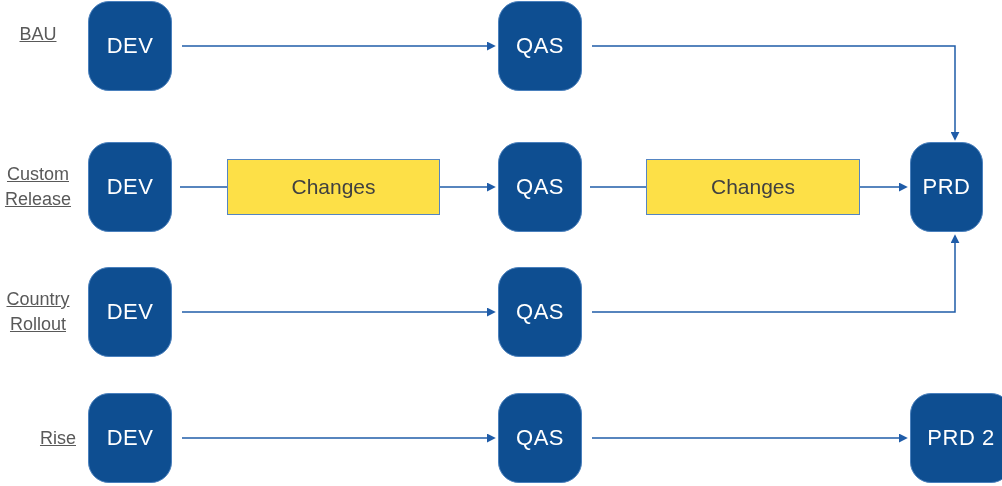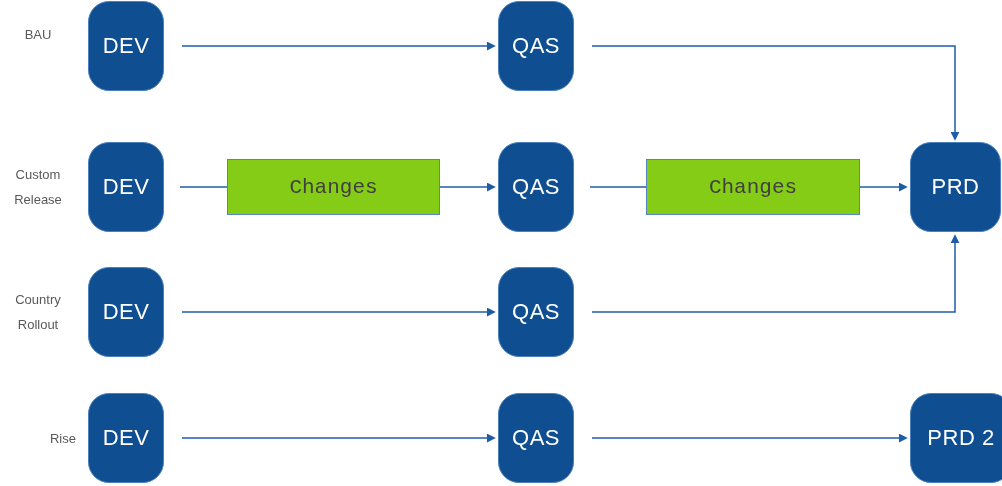--- a/index.html
+++ b/index.html
@@ -27,46 +27,46 @@
   }
   .node {
     position: absolute;
     display: flex;
     align-items: center;
     justify-content: center;
     box-sizing: border-box;
     text-align: center;
   }
   .system {
-    width: 76px;
+    width: 84px;
     height: 90px;
     border-radius: 21px;
     background: var(--node-fill, #0e4e91);
     border: 1px solid var(--node-border, #4a80bd);
     color: var(--node-text, #ffffff);
     font-size: 22px;
     letter-spacing: 0.5px;
   }
   .artifact {
     height: 56px;
-    background: #84cc16;
+    background: #fde047;
     border: 1px solid var(--artifact-border, #5585c2);
     color: var(--artifact-text, #404040);
     font-size: 21px;
-    font-family: Liberation Mono, monospace;
   }
   .row-label {
     position: absolute;
     left: 0;
     width: 76px;
     text-align: center;
     color: var(--row-label, #595959);
-    font-size: 13px;
+    font-size: 18px;
     line-height: 25px;
     white-space: pre-line;
+    text-decoration: underline;
   }
 </style>
 </head>
 <body>
 
 <div class="canvas">
 
   <svg class="connectors" viewBox="0 0 1002 486" xmlns="http://www.w3.org/2000/svg">
     <defs>
       <marker id="arrowhead" viewBox="0 0 10 10" refX="8" refY="5" markerWidth="6" markerHeight="6" orient="auto">
@@ -108,21 +108,21 @@
     </div>
   <div class="node artifact" style="left:227px; top:159px; width:213px;">
       <span>Changes</span>
     </div>
   <div class="node system" style="left:498px; top:142px;">
       <span>QAS</span>
     </div>
   <div class="node artifact" style="left:646px; top:159px; width:214px;">
       <span>Changes</span>
     </div>
-  <div class="node system" style="left:910px; top:142px; width:91px;">
+  <div class="node system" style="left:910px; top:142px; width:73px;">
       <span>PRD</span>
     </div>
 
   <div class="node system" style="left:88px; top:267px;">
       <span>DEV</span>
     </div>
   <div class="node system" style="left:498px; top:267px;">
       <span>QAS</span>
     </div>
 

